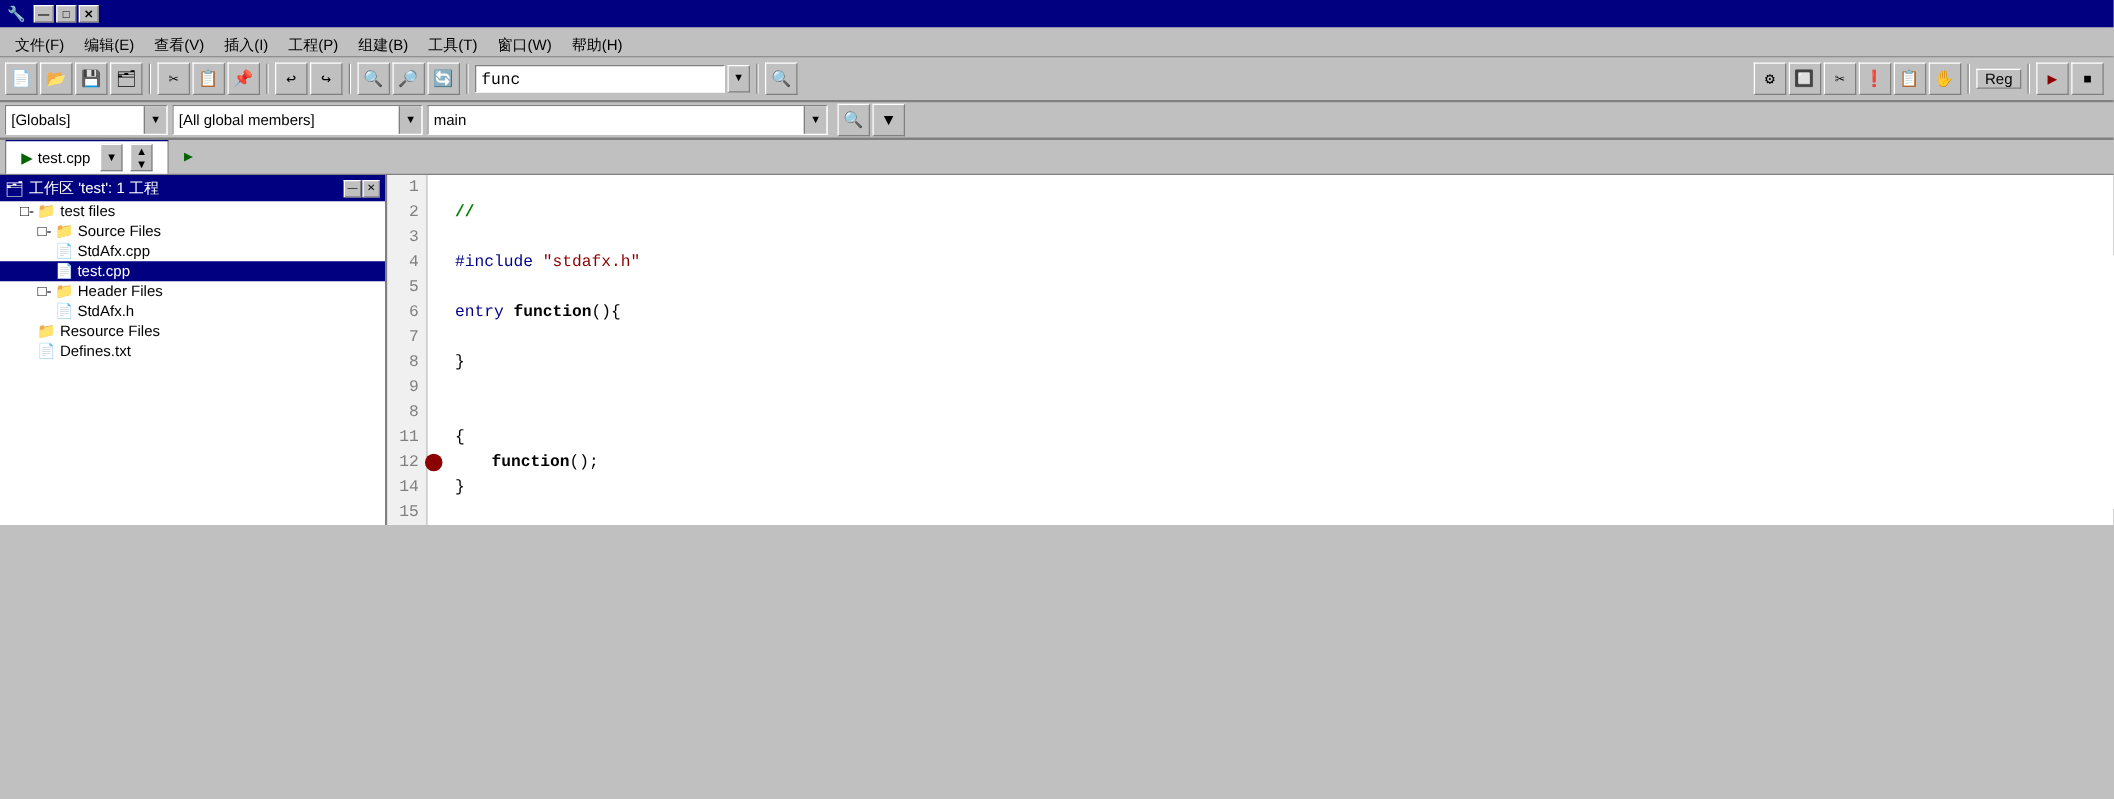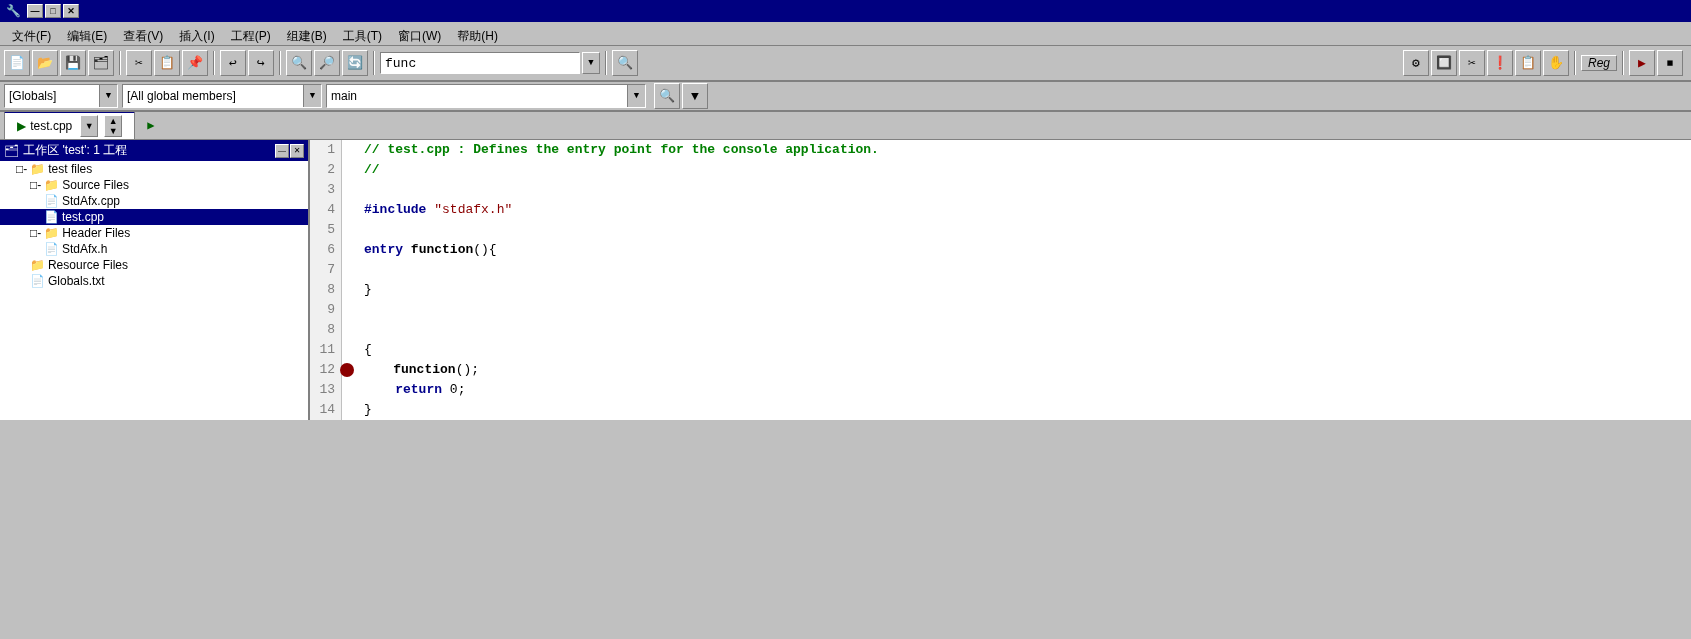--- a/index.html
+++ b/index.html
@@ -278,42 +278,41 @@
       border-radius: 50%;
       margin-left: -2px;
       flex-shrink: 0;
     }
     .line-spacer {
       width: 14px;
       flex-shrink: 0;
     }
 
     
-    .kw { color: #00008b; font-weight: bold; }
+    .kw { color: #00008b; font-weight: normal; }
     .func-name { color: #000000; font-weight: bold; }
     .comment { color: #008000; font-weight: bold; }
     .plain { color: #808080; }
 
     
     #right-toolbar {
       display: flex;
       align-items: center;
       gap: 2px;
       padding: 0 4px;
       margin-left: auto;
     }
     .reg-btn {
       padding: 0 6px;
       background: #c0c0c0;
       border: 1px solid;
       border-color: #ffffff #808080 #808080 #ffffff;
       font-family: 'MS Sans Serif', Arial, sans-serif;
       font-size: 12px;
       cursor: pointer;
-      font-style: italic;
     }
 
     #content-wrapper {
       display: flex;
       flex-direction: column;
       flex: 1;
       overflow: hidden;
     }
   </style>
 </head>
@@ -374,21 +373,21 @@
     <div class="tb-separator"></div>
     <div class="reg-btn">Reg</div>
     <div class="tb-separator"></div>
     <div class="tb-btn" style="color:darkred;">▶</div>
     <div class="tb-btn">⏹</div>
   </div>
 </div>
 
 <div id="dropdowns-bar">
   <div class="dd-combo">
-    <input class="dd-input dd-combo-1" type="text" value="[Globals]" readonly="" style="width: 94px;">
+    <input class="dd-input dd-combo-1" type="text" value="[Globals]" readonly="" style="width: 110px;">
     <div class="dd-btn">▼</div>
   </div>
   <div class="dd-combo">
     <input class="dd-input" type="text" value="[All global members]" readonly="" style="width: 180px;">
     <div class="dd-btn">▼</div>
   </div>
   <div class="dd-combo">
     <input class="dd-input" type="text" value="main" readonly="" style="width: 300px;">
     <div class="dd-btn">▼</div>
   </div>
@@ -454,31 +453,30 @@
       <div class="tree-item indent-3">
         <span>📄</span>
         <span>StdAfx.h</span>
       </div>
       <div class="tree-item indent-2">
         <span>📁</span>
         <span>Resource Files</span>
       </div>
       <div class="tree-item indent-2">
         <span>📄</span>
-        <span>Globals.txt</span>
+        <span>Defines.txt</span>
       </div>
     </div>
 
     <div id="code-area">
       <div id="code-content">
 
         <div class="code-line">
           <div class="line-num">1</div>
           <div class="line-spacer"></div>
-          <div class="line-content comment">// test.cpp : Defines the entry point for the console application.</div>
         </div>
 
         <div class="code-line">
           <div class="line-num">2</div>
           <div class="line-spacer"></div>
           <div class="line-content comment">//</div>
         </div>
 
         <div class="code-line">
           <div class="line-num">3</div>
@@ -532,29 +530,29 @@
           <div class="line-spacer"></div>
           <div class="line-content">{</div>
         </div>
 
         <div class="code-line">
           <div class="line-num">12</div>
           <div class="breakpoint"></div>
           <div class="line-content">    <span class="func-name">function</span>();</div>
         </div>
 
-        <div class="code-line">
-          <div class="line-num">13</div>
-          <div class="line-spacer"></div>
-          <div class="line-content">    <span class="kw">return</span> 0;</div>
-        </div>
 
         <div class="code-line">
           <div class="line-num">14</div>
           <div class="line-spacer"></div>
           <div class="line-content">}</div>
         </div>
 
+        <div class="code-line">
+          <div class="line-num">15</div>
+          <div class="line-spacer"></div>
+          <div class="line-content">&nbsp;</div>
+        </div>
 
       </div>
     </div>
   </div>
 </div>
 
 </body></html>

